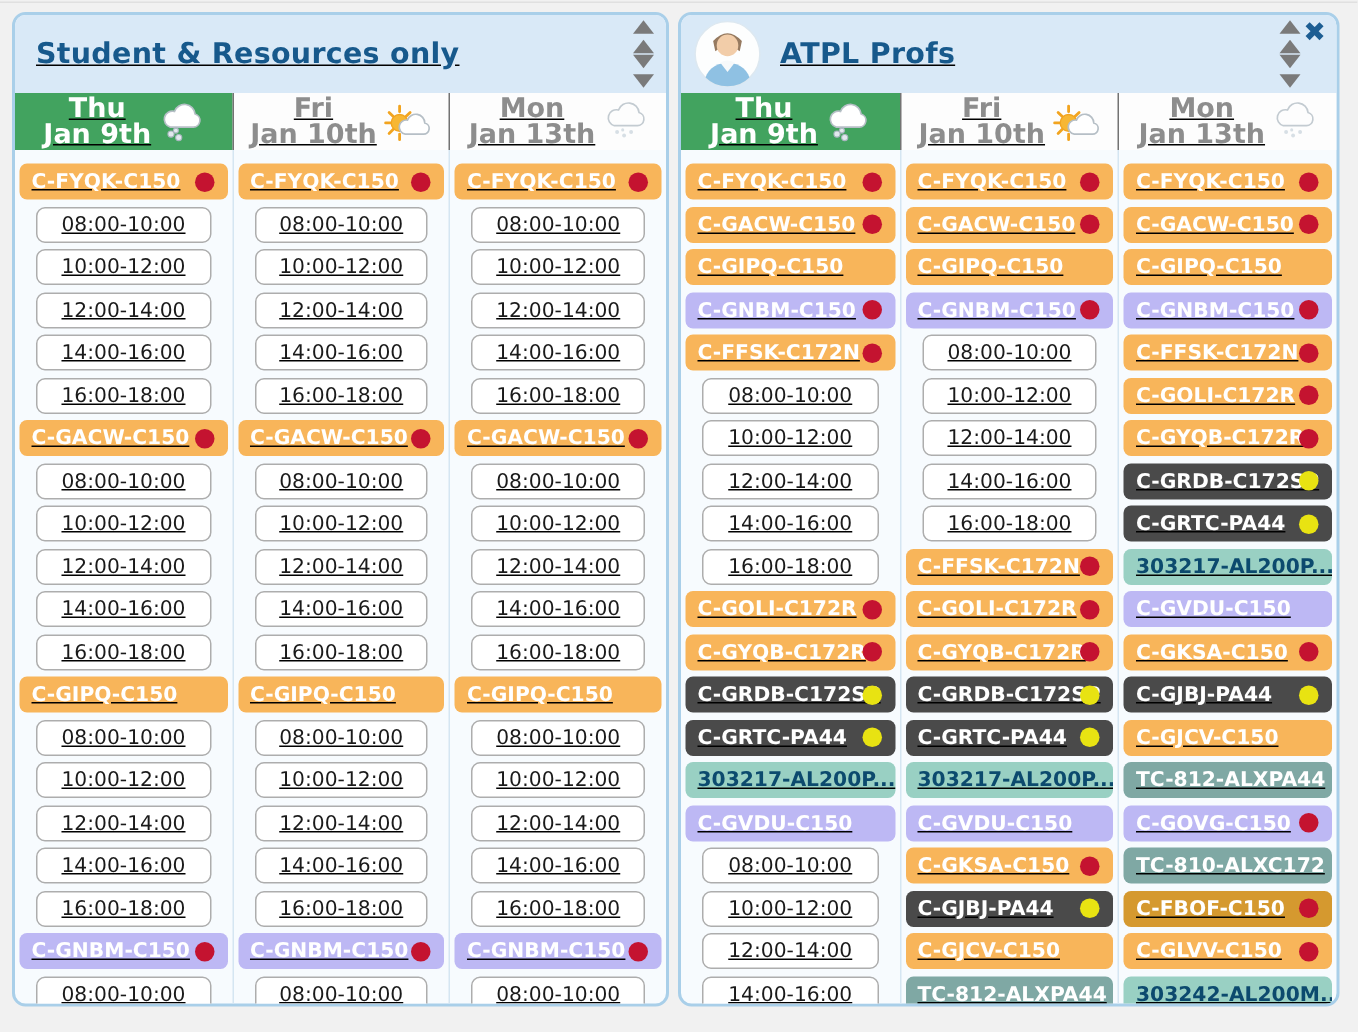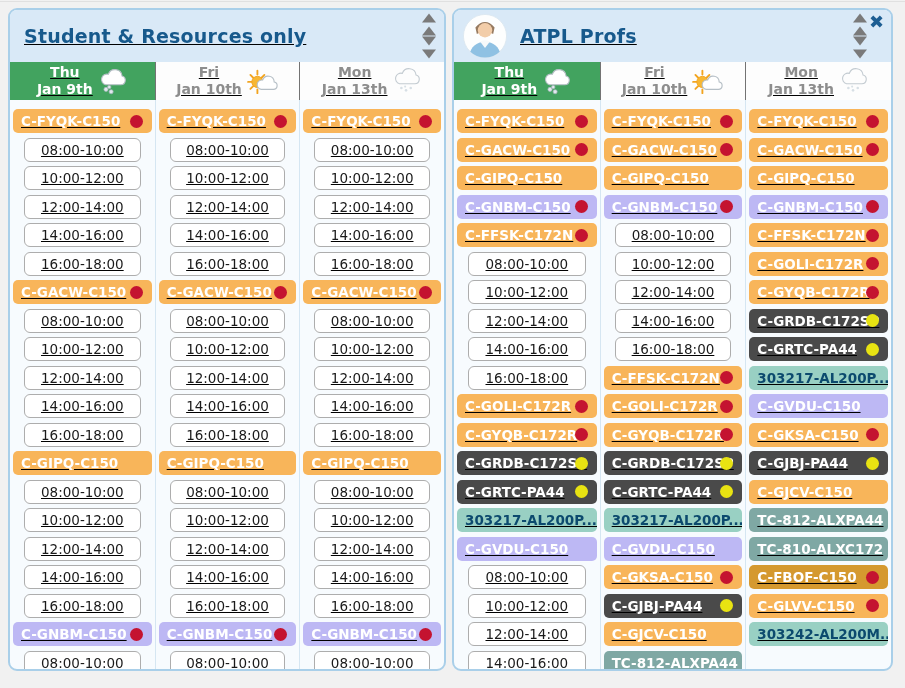--- a/index.html
+++ b/index.html
@@ -47,21 +47,21 @@
     font-size:18px; font-weight:bold; cursor:pointer; line-height:22px;
   }
   .days{
     height:38px; display:grid; grid-template-columns:repeat(3,1fr); background:#fdfdfd;
   }
   .day{
     display:flex; align-items:center; justify-content:center; gap:5px;
     border-left:1px solid #737373; cursor:pointer;
   }
   .day:first-child{border-left:none;}
-  .day-lines{text-align:center; font-weight:bold; font-size:14px; line-height:17px; color:#8d8d8d;}
+  .day-lines{text-align:center; font-weight:bold; font-size:18px; line-height:17px; color:#8d8d8d;}
   .day.active{background:var(--green-day); border-left:none;}
   .day.active .day-lines{color:#fff;}
   .wicon{display:block; line-height:0;}
   .content{
     display:grid; grid-template-columns:repeat(3,1fr);
     height:570px; overflow:hidden;
   }
   .col{padding-top:9px; border-left:1px solid #d5e6f2; overflow:hidden;}
   .col:first-child{border-left:none;}
   .row{height:28.5px;}
@@ -582,20 +582,23 @@
         <div class="row">
           <div class="cell k-dark"><span>C-GJBJ-PA44</span><span class="dot dot-yellow"></span></div>
         </div>
         <div class="row">
           <div class="cell k-orange"><span>C-GJCV-C150</span></div>
         </div>
         <div class="row">
           <div class="cell k-teal-slate"><span>TC-812-ALXPA44</span></div>
         </div>
         <div class="row">
+          <div class="cell k-lavender"><span>C-GOVG-C150</span><span class="dot dot-red"></span></div>
+        </div>
+        <div class="row">
           <div class="cell k-teal-slate"><span>TC-810-ALXC172</span></div>
         </div>
         <div class="row">
           <div class="cell k-gold"><span>C-FBOF-C150</span><span class="dot dot-red"></span></div>
         </div>
         <div class="row">
           <div class="cell k-orange"><span>C-GLVV-C150</span><span class="dot dot-red"></span></div>
         </div>
         <div class="row">
           <div class="cell k-teal-light"><span>303242-AL200M...</span></div>

